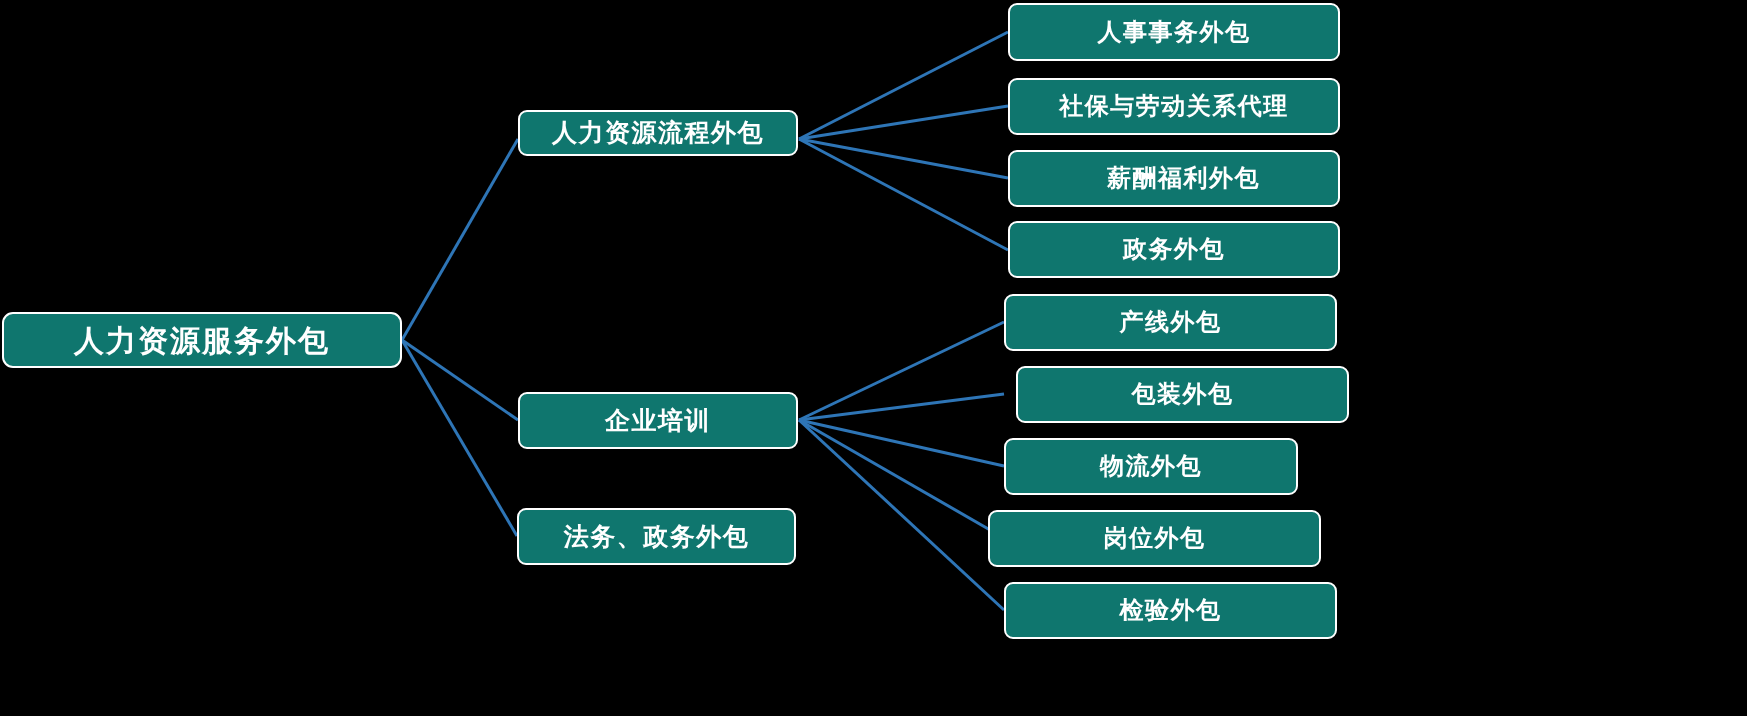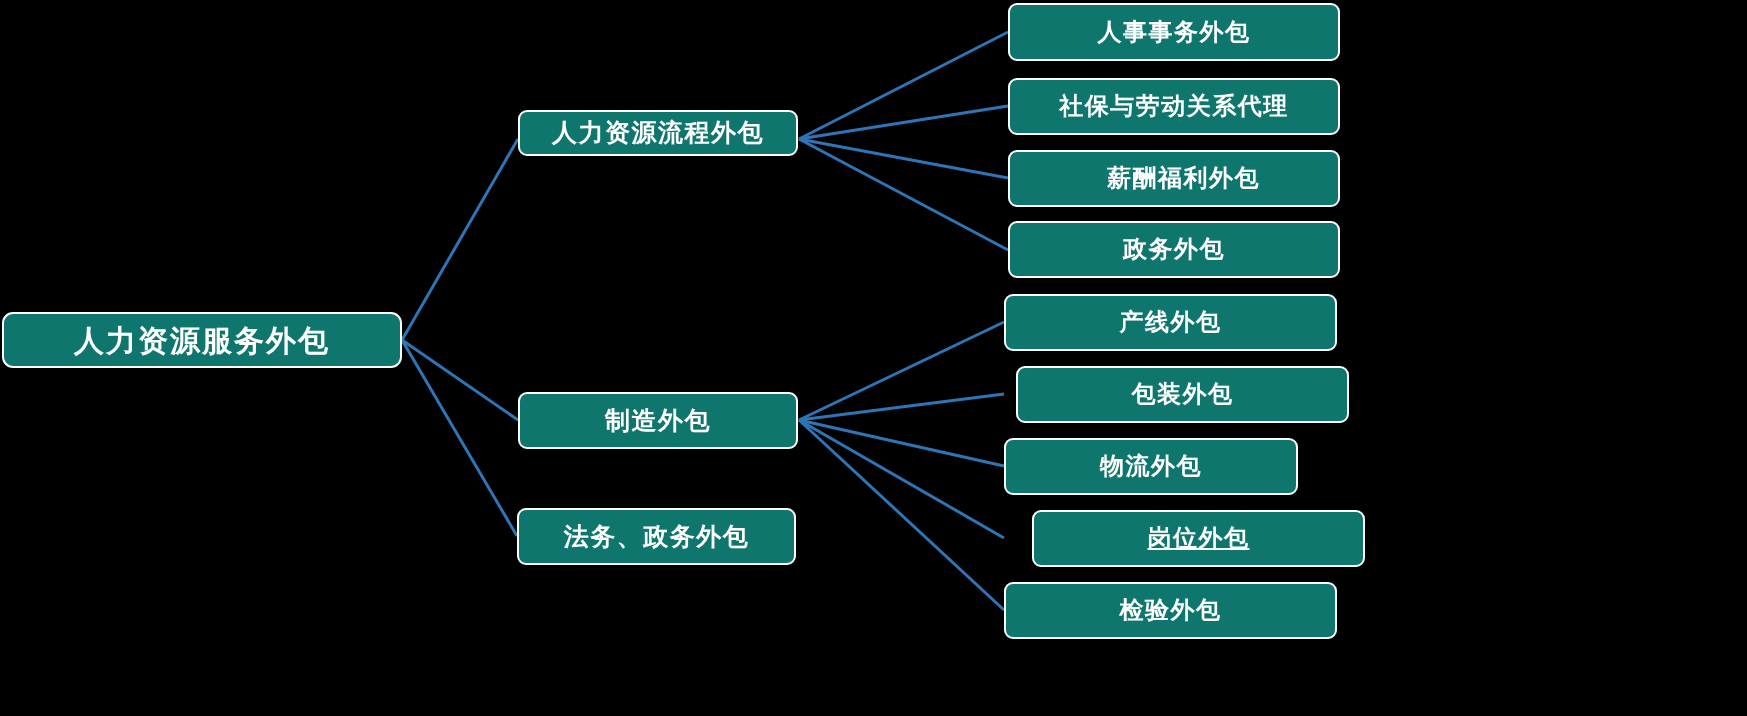--- a/index.html
+++ b/index.html
@@ -80,21 +80,21 @@
 
   <div class="node root" style="left:2px; top:312px; width:400px; height:56px;">
     <span>人力资源服务外包</span>
   </div>
 
   <div class="node branch" style="left:518px; top:110px; width:280px; height:46px;">
     <span>人力资源流程外包</span>
   </div>
 
   <div class="node branch" style="left:518px; top:392px; width:280px; height:57px;">
-    <span>制造外包</span>
+    <span>企业培训</span>
   </div>
 
   <div class="node branch" style="left:517px; top:508px; width:279px; height:57px;">
     <span>法务、政务外包</span>
   </div>
 
   <div class="node leaf" style="left:1008px; top:3px; width:332px; height:58px;">
     <span>人事事务外包</span>
   </div>
 
@@ -115,21 +115,21 @@
   </div>
 
   <div class="node leaf" style="left:1004px; top:366px; width:333px; height:57px;margin-left:12px;">
     <span>包装外包</span>
   </div>
 
   <div class="node leaf" style="left:1004px; top:438px; width:294px; height:57px;">
     <span>物流外包</span>
   </div>
 
-  <div class="node leaf" style="left:1032px; top:510px; width:333px; height:57px;text-decoration:underline;">
+  <div class="node leaf" style="left:988px; top:510px; width:333px; height:57px;">
     <span>岗位外包</span>
   </div>
 
   <div class="node leaf" style="left:1004px; top:582px; width:333px; height:57px;">
     <span>检验外包</span>
   </div>
 
 </div>
 
 </body></html>

